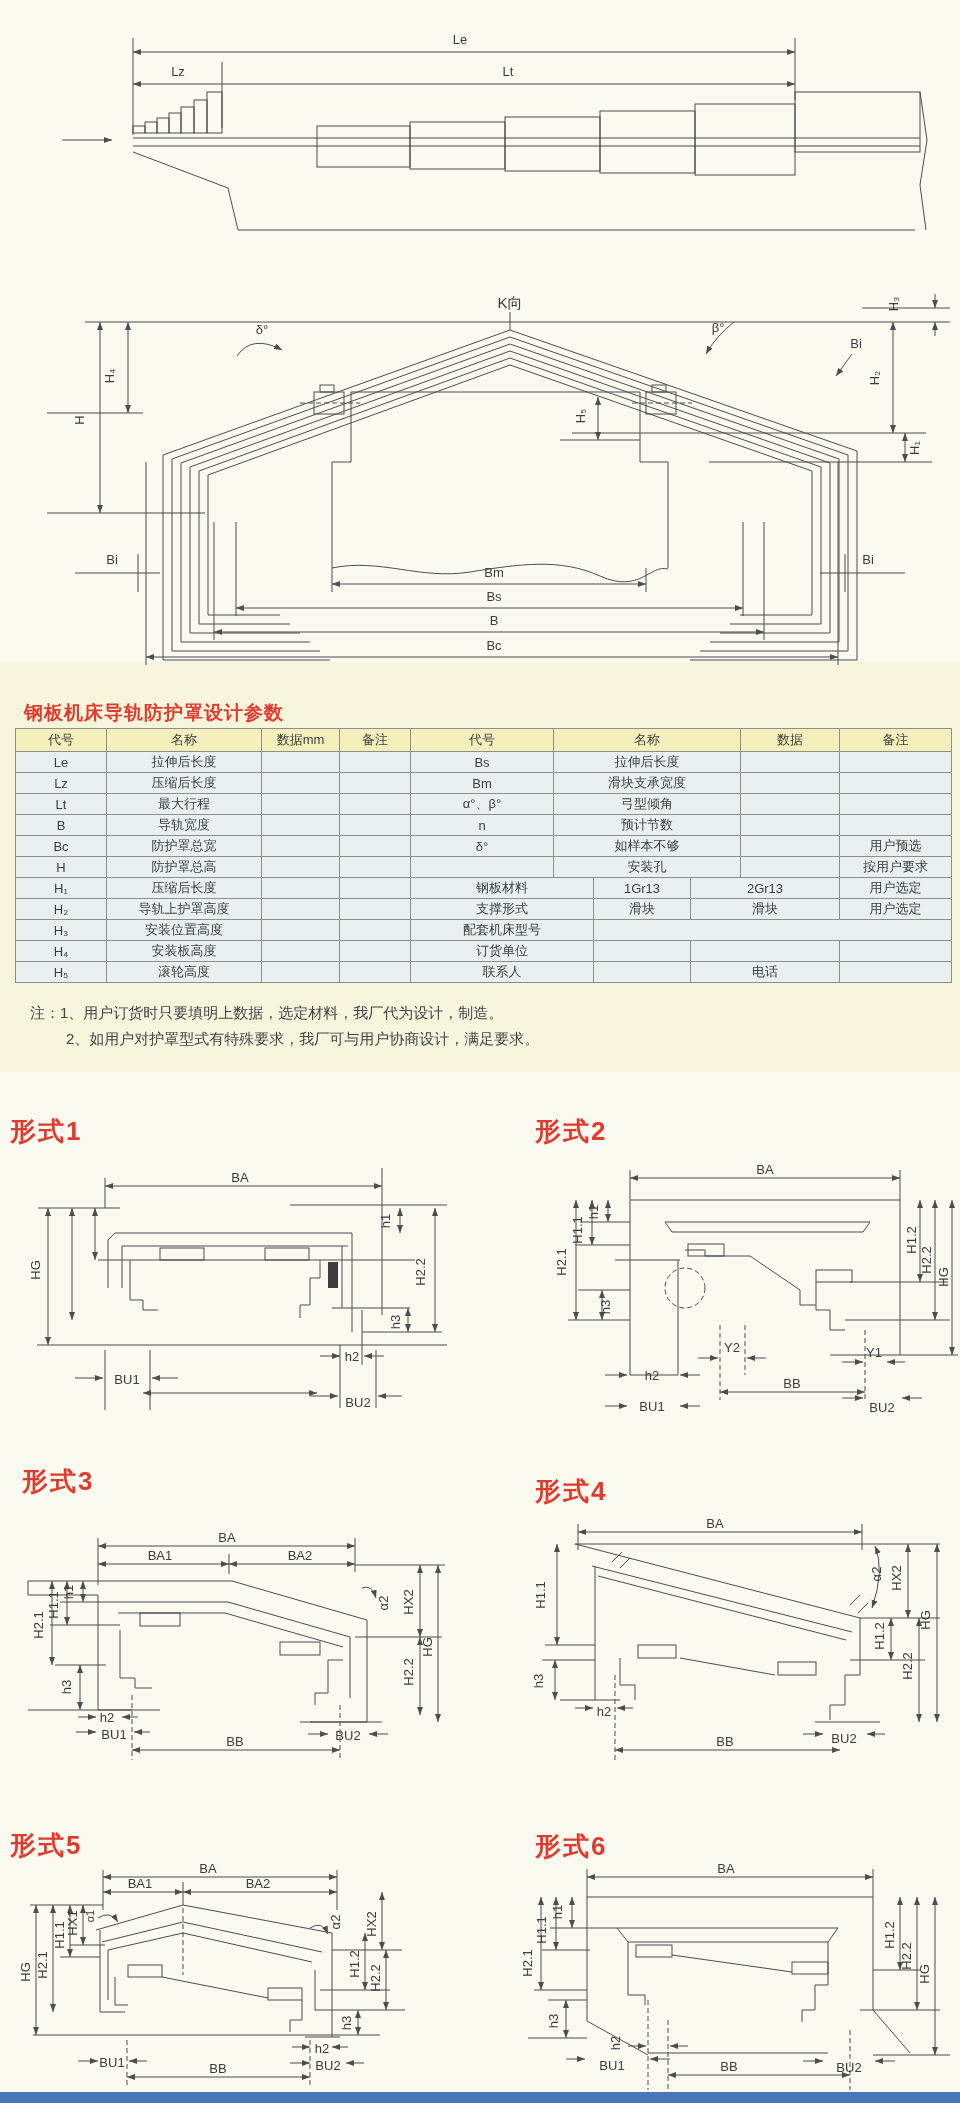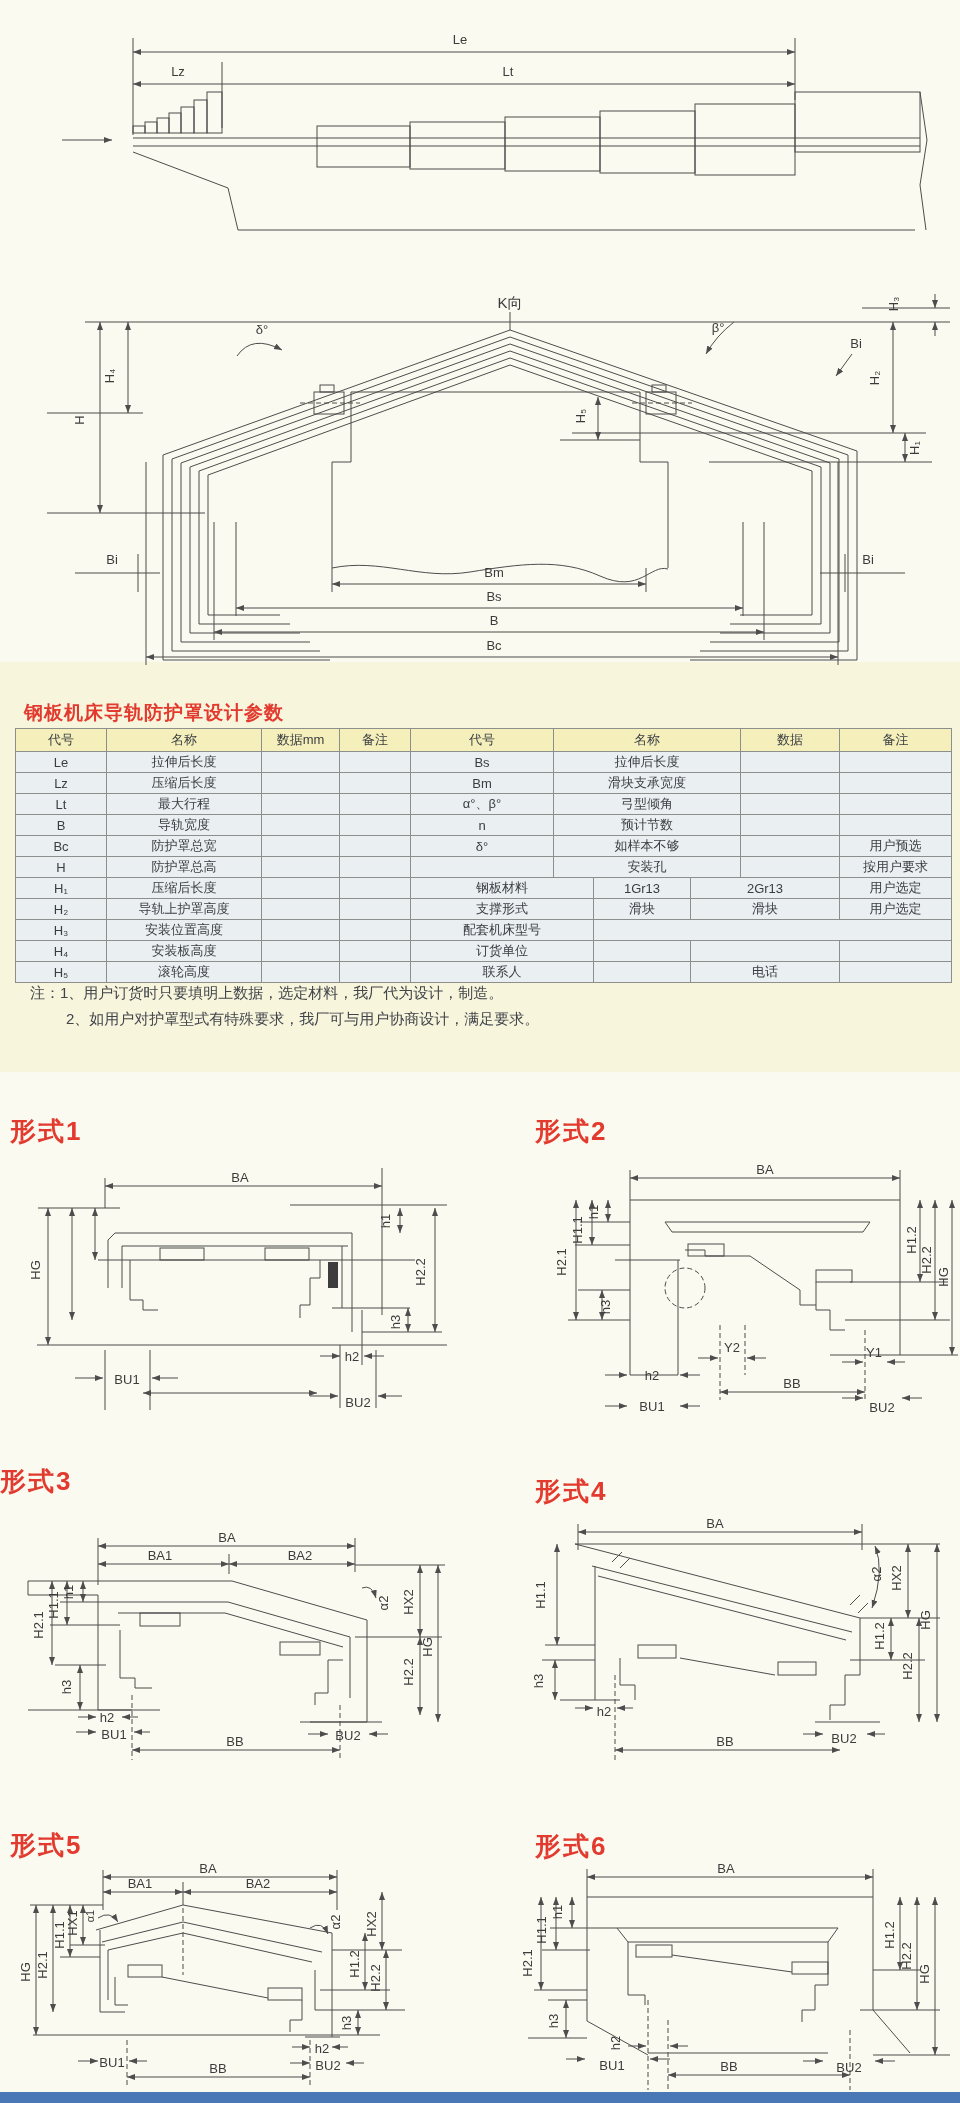--- a/index.html
+++ b/index.html
@@ -25,21 +25,21 @@
   svg.dwg text.mid{text-anchor:middle;}
   svg.dwg rect.solid{fill:#3d3d3d;stroke:none;}
   
   #param-table{border-collapse:collapse;table-layout:fixed;width:936px;}
   #param-table td{
     border:1px solid #8d8f8c;height:20px;padding:0 2px;
     font-size:13px;text-align:center;background:#eaeff1;
     overflow:hidden;white-space:nowrap;
   }
   #param-table tr.hd td{background:#f5efbb;height:22px;}
-  #notes{font-size:15px;line-height:26px;color:#41454a;}
+  #notes{font-size:15px;line-height:26px;color:#41454a;margin-top:20px;}
   #notes .ind{padding-left:36px;}
   #footer-bar{position:absolute;left:0;bottom:0;width:960px;height:11px;}
 </style>
 </head>
 <body>
 
 <svg width="0" height="0" style="position:absolute">
   <defs>
     <marker id="ah" orient="auto-start-reverse" markerWidth="9" markerHeight="8" refX="8" refY="3">
       <path d="M0,0L8,3L0,6z" fill="#4d4d4d" stroke="none"></path>
@@ -461,21 +461,21 @@
   <text class="mid" x="132" y="251">BU1</text>
   <text class="mid" x="212" y="192">Y2</text>
   <text class="mid" x="272" y="228">BB</text>
   <text class="mid" x="354" y="197">Y1</text>
   <text class="mid" x="362" y="252">BU2</text>
   <text class="mid" transform="rotate(-90 396 80)" x="396" y="80">H1.2</text>
   <text class="mid" transform="rotate(-90 411 100)" x="411" y="100">H2.2</text>
   <text class="mid" transform="rotate(-90 428 117)" x="428" y="117">HG</text>
 </svg>
 
-<div class="abs red-title form-title" style="left:0;top:1448px">形式3</div>
+<div class="abs red-title form-title" style="left:22px;top:1448px">形式3</div>
 <svg class="dwg abs" style="left:10px;top:1510px" width="440" height="270" viewBox="0 0 440 270">
   <g>
     <line x1="88" y1="28" x2="88" y2="75"></line>
       <line x1="345" y1="28" x2="345" y2="62"></line>
       <line x1="219" y1="44" x2="219" y2="64"></line>
     <line x1="88" y1="36" x2="345" y2="36" marker-start="url(#ah)" marker-end="url(#ah)"></line>
     <line x1="88" y1="54" x2="219" y2="54" marker-start="url(#ah)" marker-end="url(#ah)"></line>
     <line x1="219" y1="54" x2="345" y2="54" marker-start="url(#ah)" marker-end="url(#ah)"></line>
 
     <line x1="18" y1="71" x2="222" y2="71"></line>

